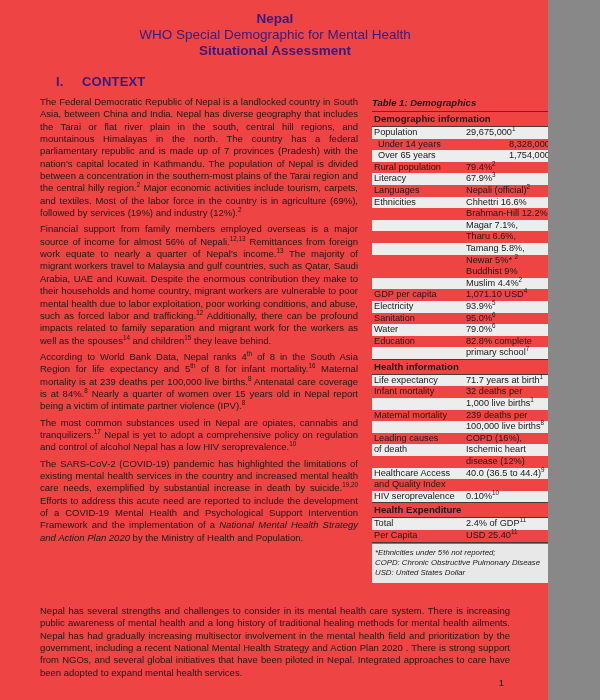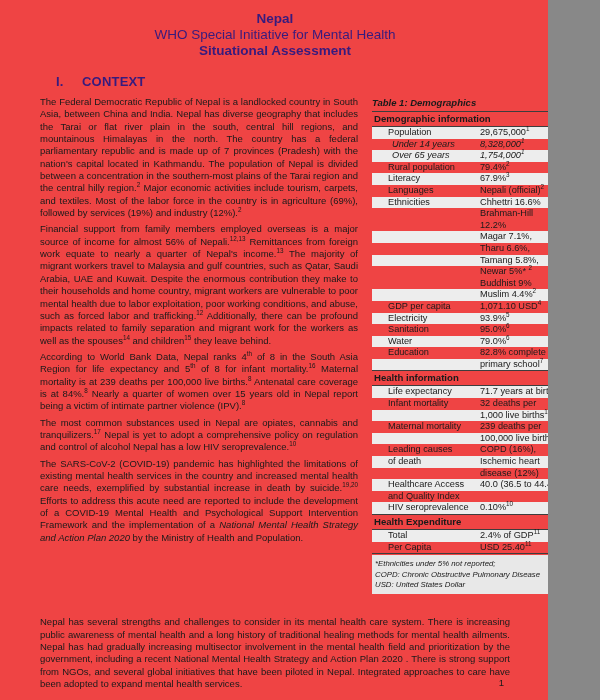--- a/index.html
+++ b/index.html
@@ -35,41 +35,41 @@
   sup{font-size:6.3px;line-height:0;vertical-align:super;letter-spacing:0;}
   .right-col{width:190px;flex:none;padding-top:1px;}
   .tbl-title{font-size:9.5px;font-weight:bold;font-style:italic;margin-bottom:3px;}
   .tsection{border-top:1.5px solid var(--rule);}
   .tsection .sec-h{
     font-size:9.6px;font-weight:bold;padding:1px 2px 2px 2px;
     border-bottom:1.5px solid var(--rule);
   }
   .trow{display:flex;font-size:9.2px;line-height:11.6px;padding:0 2px;}
   .trow.shade{background:var(--zebra);}
-  .trow .lab{width:92px;flex:none;margin-left:14px;}
+  .trow .lab{width:92px;flex:none;}
   .trow .val{flex:1;}
-  .trow.itrow{font-style:italic;}
+  .trow.itrow{gap:43px;}
   .trow.itrow .lab{padding-left:4px;}
   .tsection:last-of-type{border-bottom:1.5px solid var(--rule);}
   .tbl-footnotes{
     background:var(--fnbg);font-size:7.8px;font-style:italic;
     line-height:10.4px;padding:4px 3px;margin-top:1px;
   }
   .closing{margin-top:22px;}
   .closing .para{margin-bottom:0;}
   .page-number{position:absolute;right:44px;bottom:12px;font-size:9.5px;}
 </style>
 </head>
 <body>
 
 <div class="page">
 
   <div class="doc-header">
     <div class="l1">Nepal</div>
-    <div class="l2">WHO Special Initiative for Mental Health</div>
+    <div class="l2">WHO Special Demographic for Mental Health</div>
     <div class="l3">Situational Assessment</div>
   </div>
 
   <div class="context-heading">
     <span class="num">I.</span>
     <span>CONTEXT</span>
   </div>
 
   <div class="columns">
     <div class="left-col">

